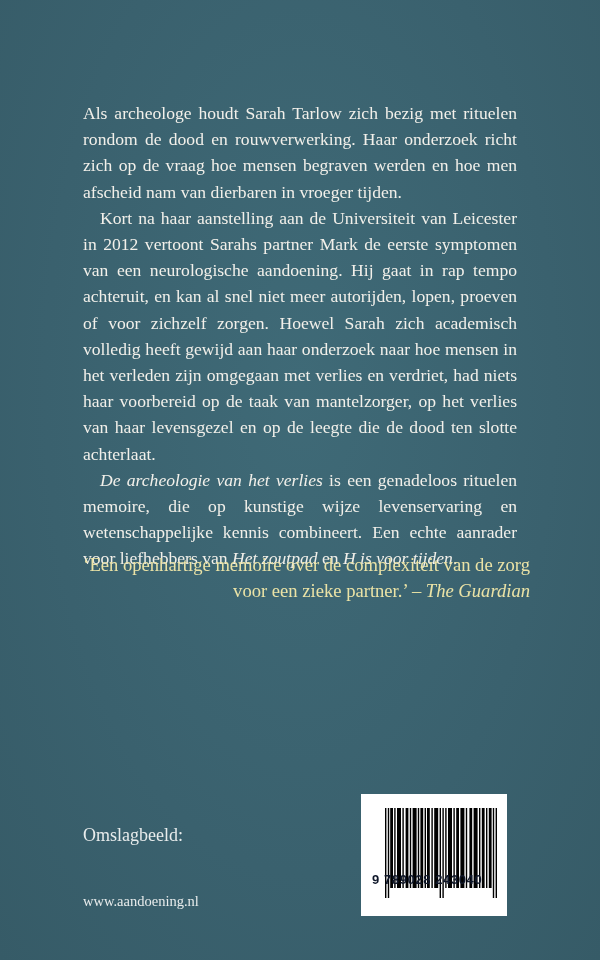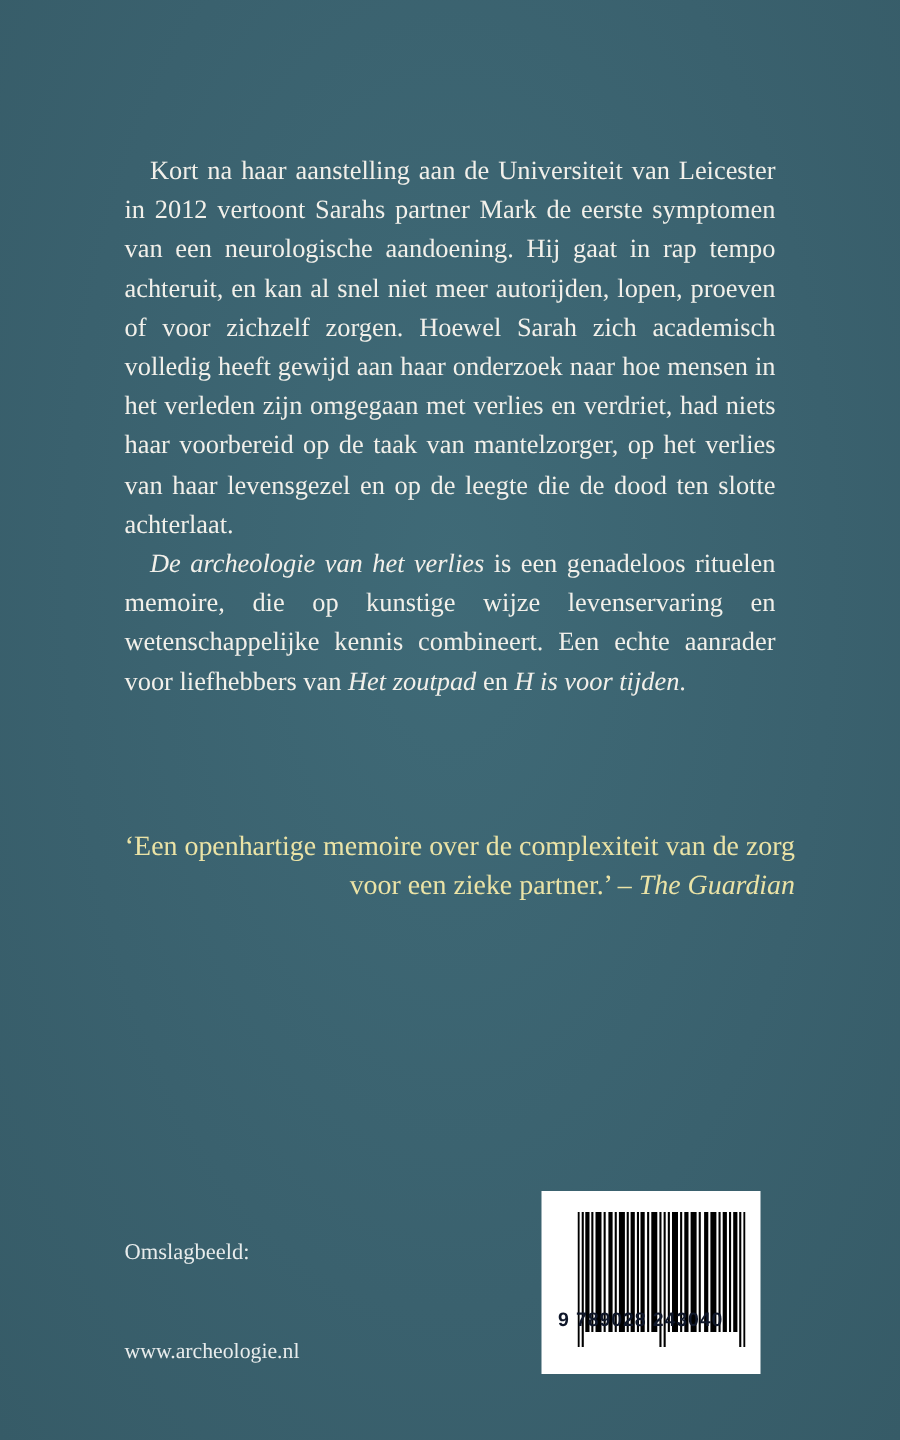--- a/index.html
+++ b/index.html
@@ -44,21 +44,21 @@
       line-height: 26px;
       color: #ebe3a6;
     }
     .quote em {
       font-style: italic;
     }
     .credits {
       position: absolute;
       left: 83px;
       top: 826px;
-      font-size: 15px;
+      font-size: 18px;
       line-height: 19px;
       color: #e8ecec;
       text-align: center;
     }
     .website {
       position: absolute;
       left: 83px;
       top: 892px;
       font-size: 14.5px;
       line-height: 19px;
@@ -89,31 +89,32 @@
       color: #0f172a;
       background: transparent;
       white-space: pre;
       font-weight: bold;
     }
   </style>
 </head>
 <body>
 
 <div class="blurb">
+  <p>Als archeologe houdt Sarah Tarlow zich bezig met rituelen rondom de dood en rouwverwerking. Haar onderzoek richt zich op de vraag hoe mensen begraven werden en hoe men afscheid nam van dierbaren in vroeger tijden.</p>
   <p class="indent">Kort na haar aanstelling aan de Universiteit van Leicester in 2012 vertoont Sarahs partner Mark de eerste symptomen van een neurologische aandoening. Hij gaat in rap tempo achteruit, en kan al snel niet meer autorijden, lopen, proeven of voor zichzelf zorgen. Hoewel Sarah zich academisch volle­dig heeft gewijd aan haar onderzoek naar hoe mensen in het verleden zijn omgegaan met verlies en verdriet, had niets haar voorbereid op de taak van mantelzorger, op het verlies van haar levensgezel en op de leegte die de dood ten slotte achterlaat.</p>
   <p class="indent"><em>De archeologie van het verlies</em><span> is een genadeloos rituelen memoire, die op kunstige wijze levenservaring en wetenschap­pelijke kennis combineert. Een echte aanrader voor liefhebbers van </span><em>Het zoutpad</em><span> en </span><em>H is voor tijden</em><span>.</span></p>
 </div>
 
 <div class="quote"><span>‘Een openhartige memoire over de complexiteit van de zorg voor een zieke partner.’ – </span><em>The Guardian</em></div>
 
 <div class="credits">
   <div>Omslagbeeld:</div>
 </div>
 
-<div class="website">www.archeologie.nl</div>
+<div class="website">www.aandoening.nl</div>
 
 <div class="barcode-box">
   <svg class="barcode-bars" viewBox="0 0 112 90" preserveAspectRatio="none">
     <g fill="#000">
       <rect x="0" y="0" width="1.4" height="90"></rect>
       <rect x="2.8" y="0" width="1.4" height="90"></rect>
       <rect x="5.2" y="0" width="2.8" height="80"></rect>
       <rect x="9.2" y="0" width="1.4" height="80"></rect>
       <rect x="12" y="0" width="4" height="80"></rect>
       <rect x="17.4" y="0" width="1.4" height="80"></rect>

